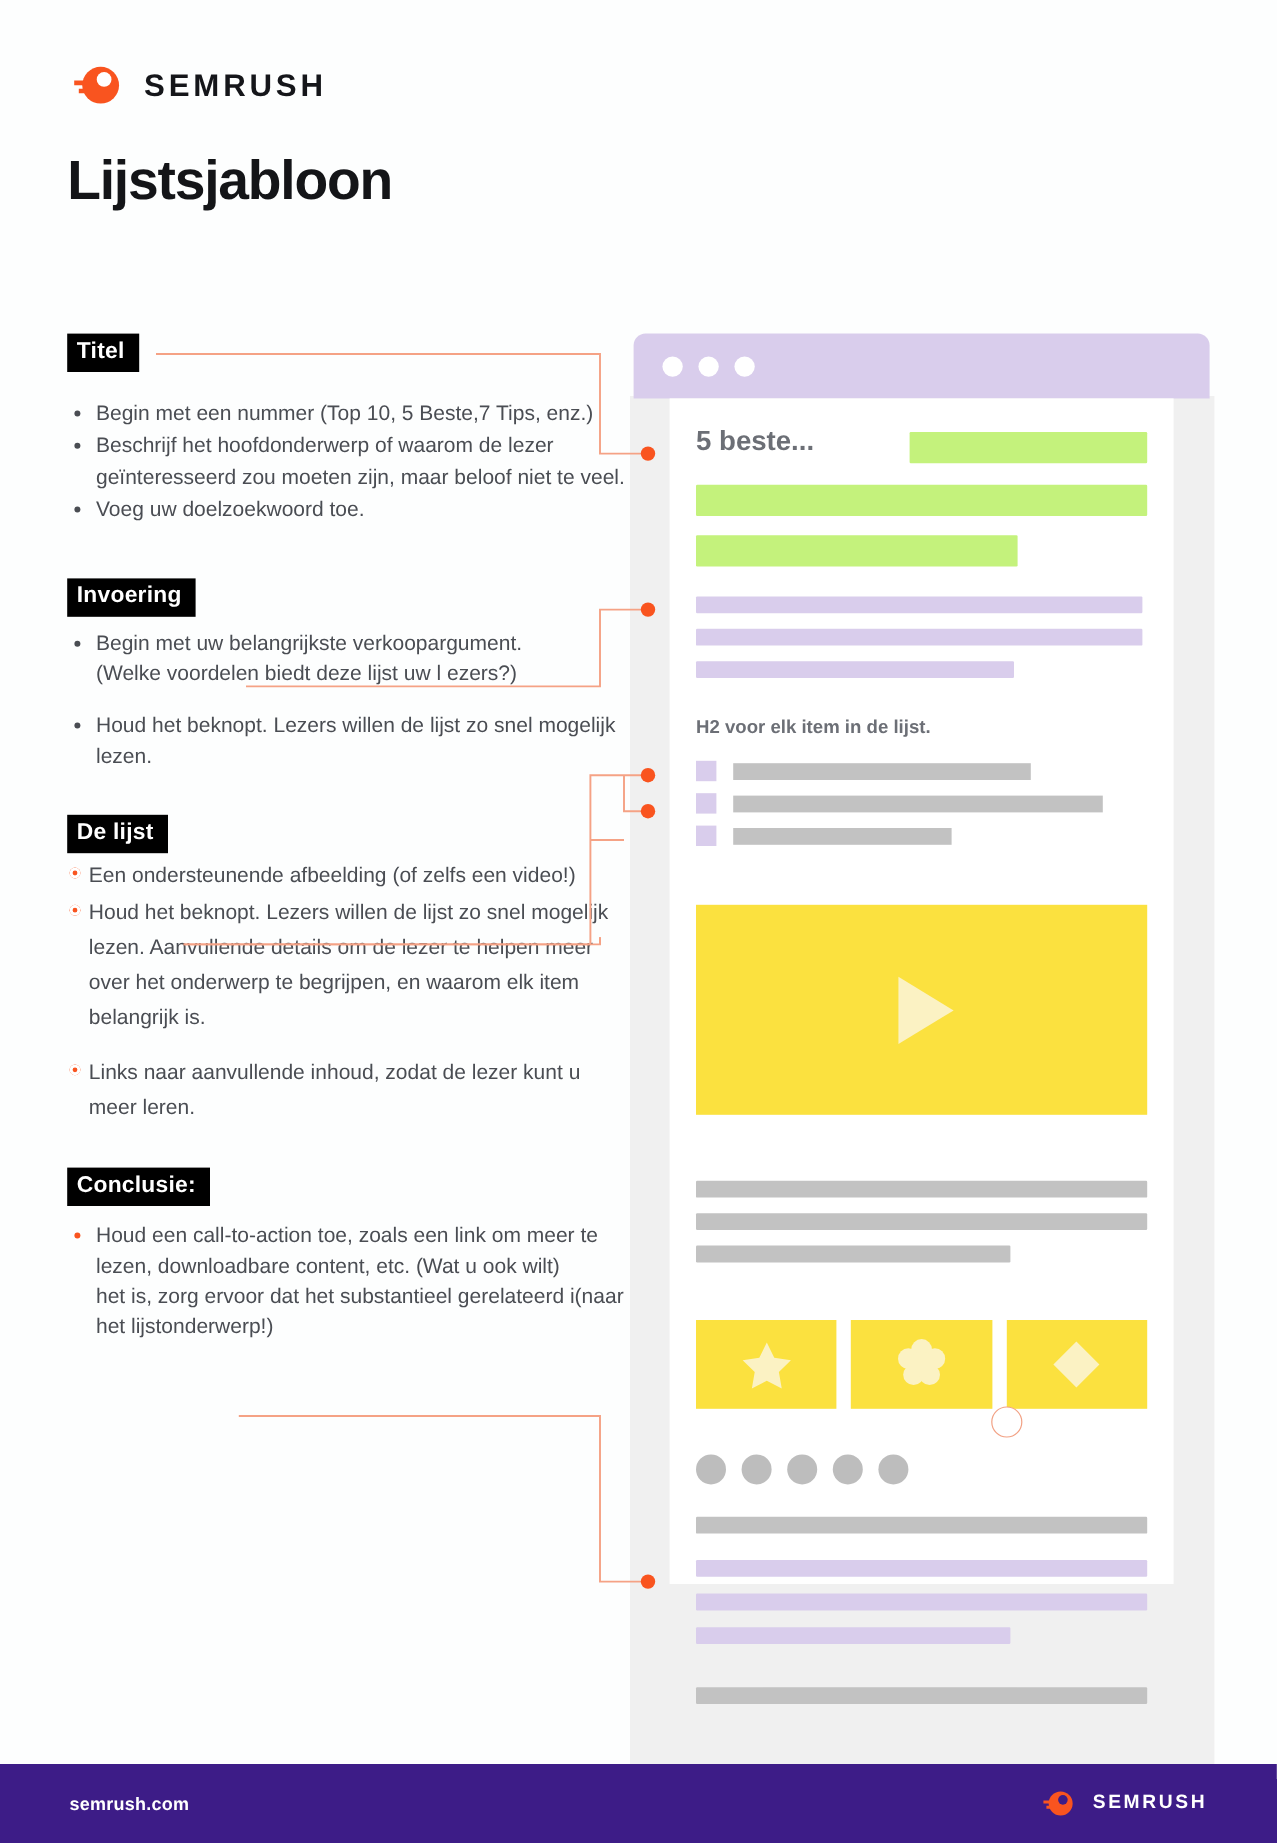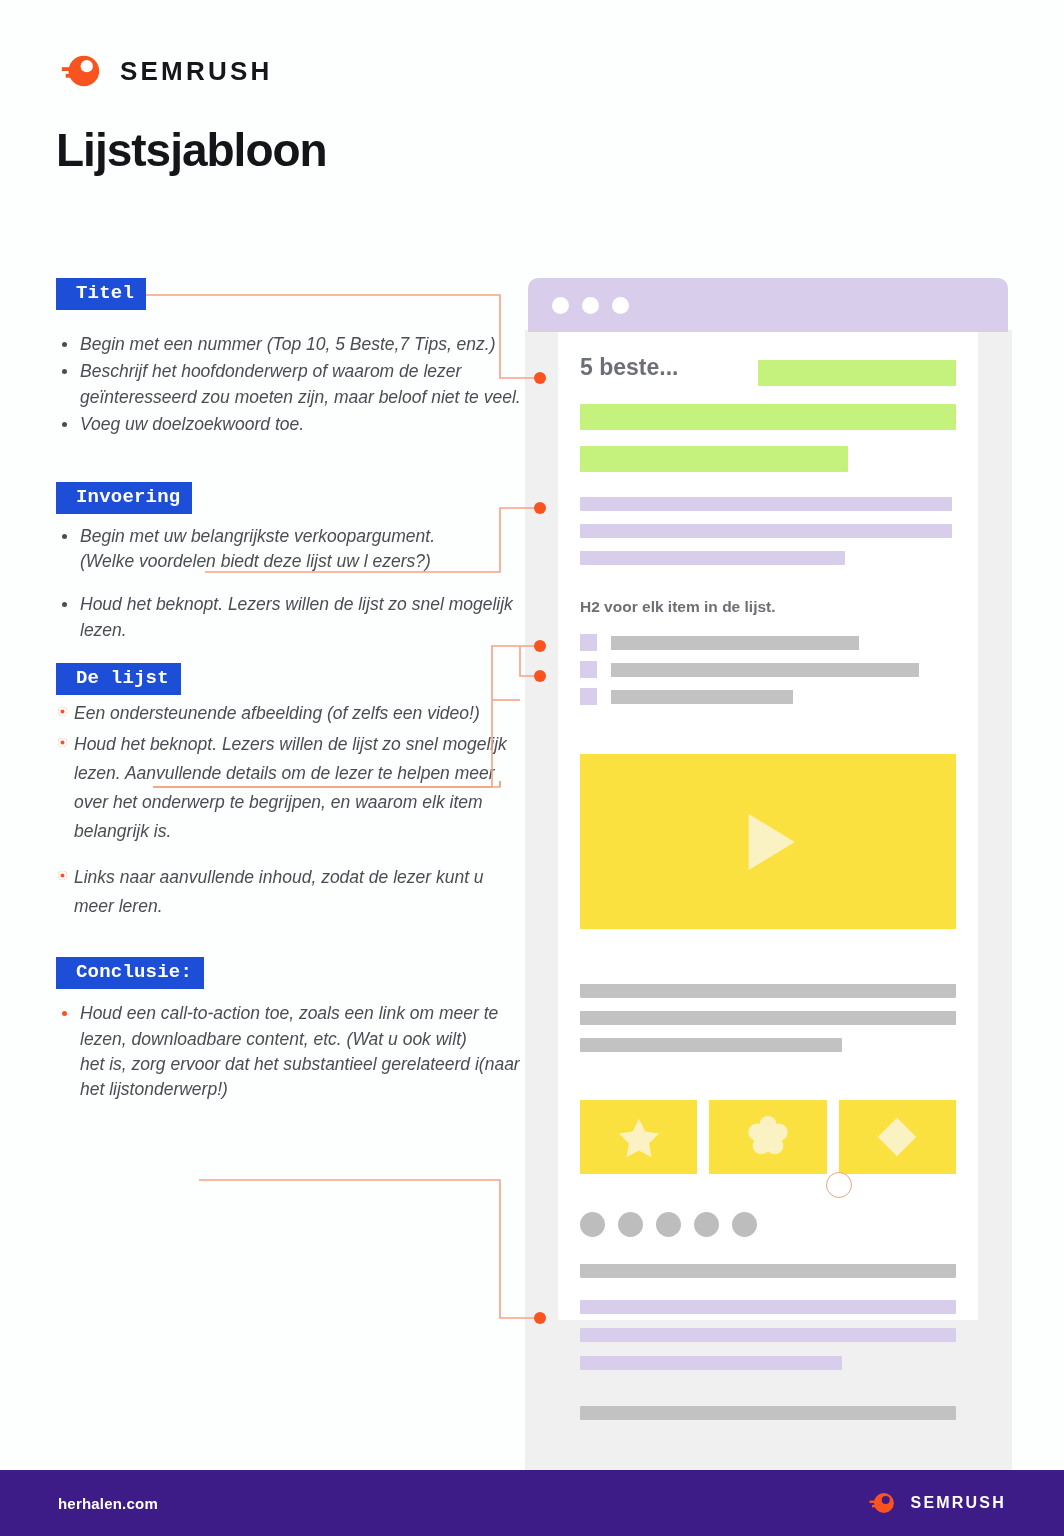--- a/index.html
+++ b/index.html
@@ -55,43 +55,41 @@
   
   .left-col {
     position: absolute;
     left: 56px;
     top: 278px;
     width: 470px;
   }
   .section { position: relative; }
   .tag {
     display: inline-block;
-    background: #1d4ed8;
+    background: #000000;
     color: #ffffff;
     font-size: 19px;
     font-weight: bold;
-    padding: 4px 12px 6px 20px;
+    padding: 4px 12px 6px 8px;
     letter-spacing: 0.2px;
     position: relative;
     z-index: 3;
-    font-family: Liberation Mono, monospace;
   }
   .bullets {
     list-style: none;
     margin: 0;
     padding: 0;
   }
   .bullets li {
     position: relative;
     padding-left: 24px;
     font-size: 17.5px;
     line-height: 1.45;
     color: #4a4d53;
     margin-bottom: 2px;
-    font-style: italic;
   }
   .bullets li::before {
     content: "";
     position: absolute;
     left: 6px;
     top: 10px;
     width: 5px;
     height: 5px;
     border-radius: 50%;
     background: #4a4d53;
@@ -106,21 +104,21 @@
     border-radius: 50%;
     background: #f9541f;
     box-shadow: inset 0 0 0 2.5px #ffffff;
   }
   .bullets.ring li { padding-left: 18px; line-height: 1.65; }
 
   .sec-titel   { margin-top: 0; }
   .sec-titel .bullets { margin-top: 22px; }
   .sec-invoering { margin-top: 44px; }
   .sec-invoering .bullets { margin-top: 10px; }
-  .sec-delijst { margin-top: 20px; }
+  .sec-delijst { margin-top: 36px; }
   .sec-delijst .bullets { margin-top: 12px; }
   .sec-conclusie { margin-top: 36px; }
   .sec-conclusie .bullets { margin-top: 12px; }
 
   .gap-block { height: 14px; }
 
   
   .connectors {
     position: absolute;
     left: 0; top: 0;
@@ -427,21 +425,21 @@
     <div style="position:absolute; left:22px; top:932px; width:376px;" class="bar gray"></div>
     <div style="position:absolute; left:22px; top:968px; width:376px;" class="bar lilac"></div>
     <div style="position:absolute; left:22px; top:996px; width:376px;" class="bar lilac"></div>
     <div style="position:absolute; left:22px; top:1024px; width:262px;" class="bar lilac"></div>
     <div style="position:absolute; left:22px; top:1074px; width:376px;" class="bar gray"></div>
   </div>
 
   <div class="cursor-ring"></div>
 
   <div class="footer">
-    <span class="footer-url">herhalen.com</span>
+    <span class="footer-url">semrush.com</span>
     <span class="footer-brand">
       <svg width="30" height="30" viewBox="0 0 48 48" aria-hidden="true">
         <path d="M4 20 L22 20 L22 24 L4 24 Z" fill="#f9541f"></path>
         <path d="M8 27 L20 27 L20 31 L8 31 Z" fill="#f9541f"></path>
         <circle cx="27" cy="24" r="16" fill="#f9541f"></circle>
         <circle cx="30" cy="19" r="6.4" fill="#3d1c87"></circle>
       </svg>
       <span class="footer-word">SEMRUSH</span>
     </span>
   </div>

